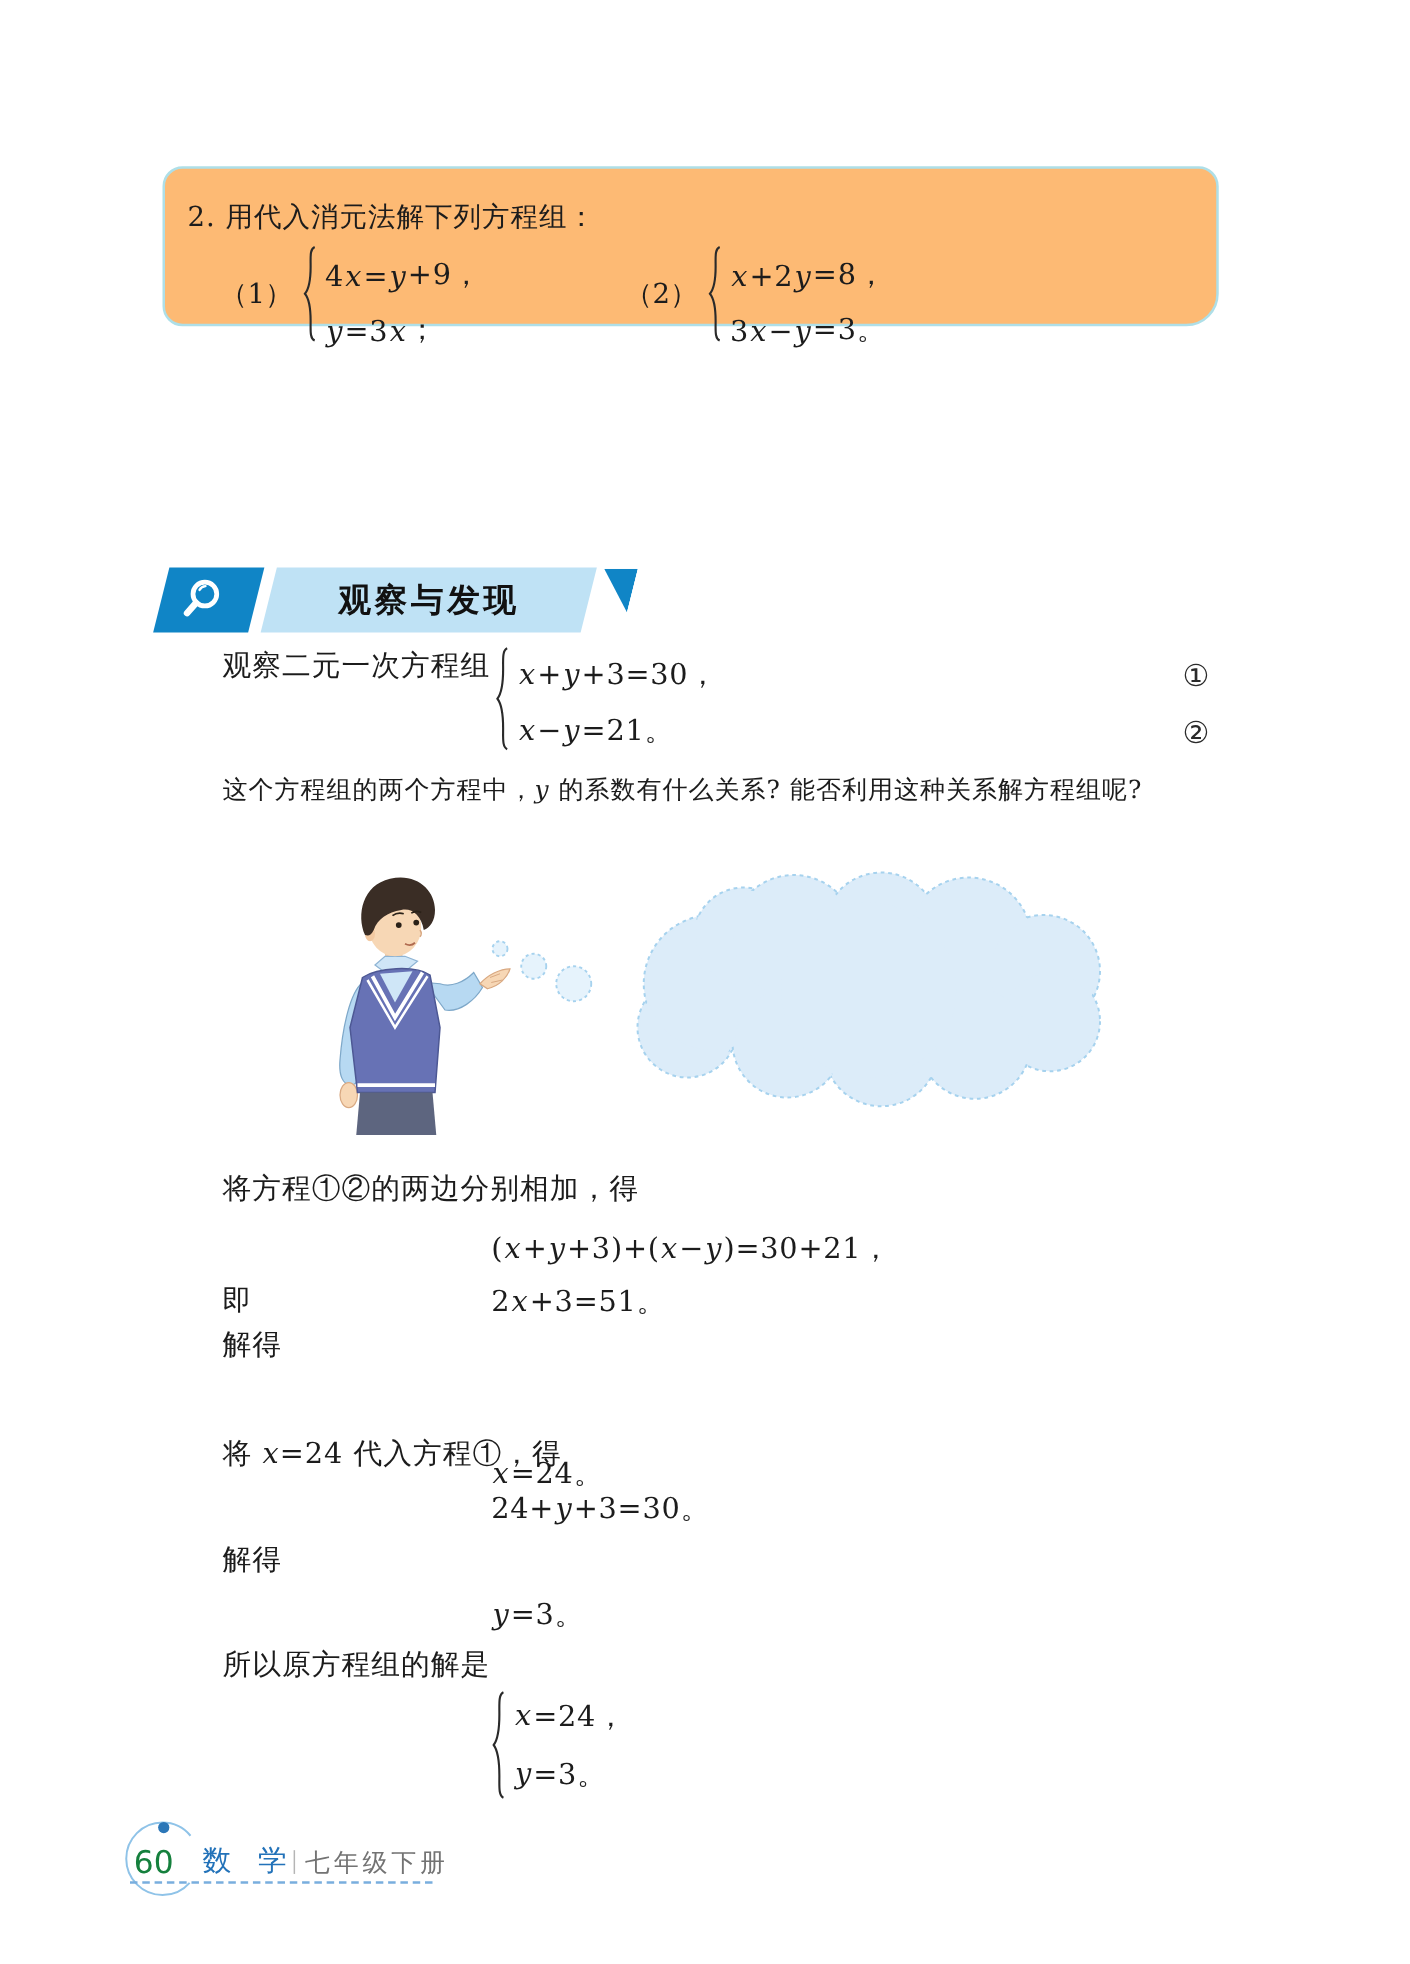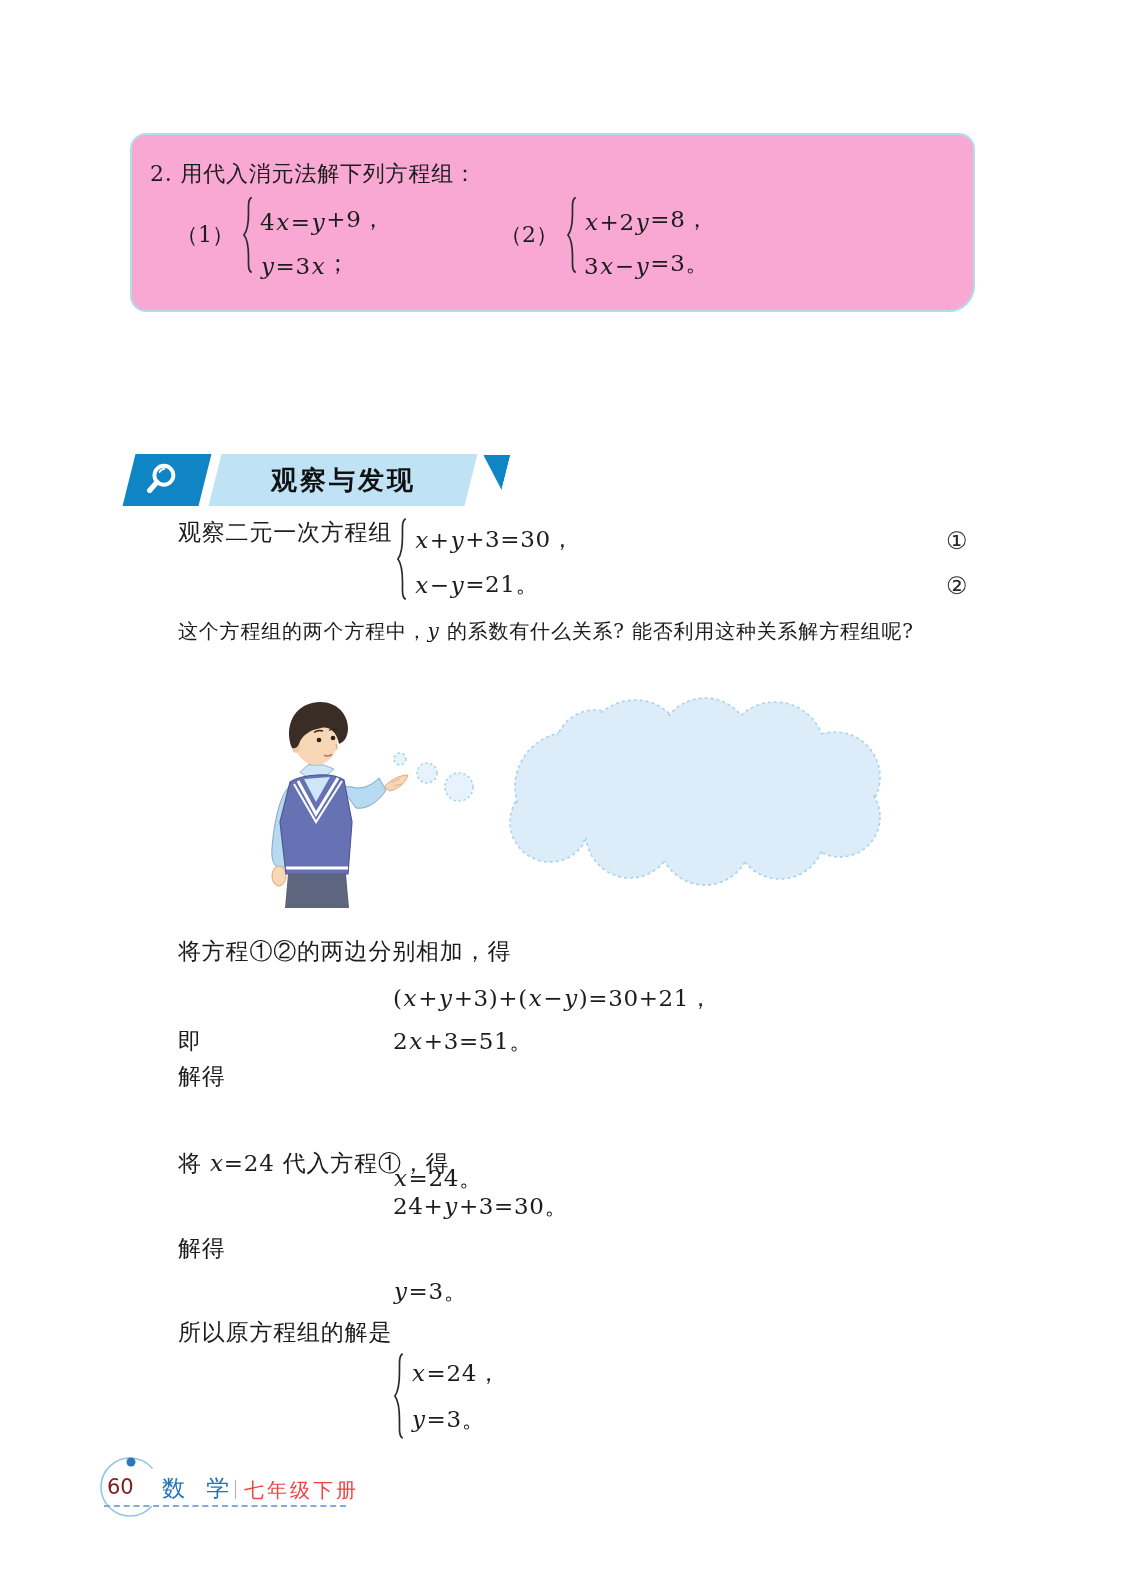--- a/index.html
+++ b/index.html
@@ -8,22 +8,22 @@
     position:relative; width:1128px; height:1571px; background:#ffffff;
     overflow:hidden; font-family:"DejaVu Serif","Liberation Serif",serif; color:#1c1c1c;
   }
   .abs { position:absolute; }
   .txt { font-size:23px; letter-spacing:0.8px; line-height:1.35; }
   .math { font-size:23px; letter-spacing:0.6px; white-space:nowrap; }
   .math i { font-style:italic; padding:0 1px; }
 
   
   .ex-box {
-    position:absolute; left:130px; top:133px; width:845px; height:179px;
-    border:2px solid #aedfe8; border-radius:16px 16px 26px 16px; background:#f9a8d4;
+    position:absolute; left:130px; top:133px; width:845px; height:128px;
+    border:2px solid #aedfe8; border-radius:16px 16px 26px 16px; background:#fdba74;
   }
   .ex-prompt { position:absolute; left:18px; top:24px; font-size:22px; letter-spacing:0.8px; }
   .sys { position:absolute; display:flex; align-items:center; }
   .sys-label { font-size:22px; margin-right:8px; }
   .brace { width:13px; flex:0 0 13px; margin-right:5px; }
   .sys-lines .math { height:44px; display:flex; align-items:flex-end; }
   .sys1 { left:44px; top:56px; }
   .sys2 { left:368px; top:56px; }
 
   
@@ -73,25 +73,25 @@
   .s9 { left:178px; top:1233px; }
   .s10 { left:393px; top:1276px; }
   .s11 { left:178px; top:1317px; }
   .final-sys { position:absolute; left:393px; top:1350px; display:flex; align-items:center; }
   .final-sys .sys-lines .math { height:46px; display:flex; align-items:center; }
   .brace-final { height:88px; }
 
   
   .footer-arc { position:absolute; left:94px; top:1450px; width:72px; height:72px; }
   .pg { position:absolute; left:107px; top:1475px; font-family:"DejaVu Sans","Liberation Sans",sans-serif;
-    font-size:21px; color:#7f1d1d; }
+    font-size:25px; color:#15803d; }
   .subj { position:absolute; left:162px; top:1473px; font-size:23px; font-weight:normal;
     color:#2272b9; letter-spacing:7px; }
   .divider { position:absolute; left:226px; top:1475px; font-size:19px; color:#b5b5b5; }
-  .vol { position:absolute; left:244px; top:1477px; font-size:20px; color:#ef4444; letter-spacing:3px; }
+  .vol { position:absolute; left:244px; top:1477px; font-size:20px; color:#737373; letter-spacing:3px; }
   .footer-dash { position:absolute; left:104px; top:1505px; width:242px; height:0;
     border-top:2px dashed #79aede; }
 </style>
 </head>
 <body>
 
 <div class="page">
 
   <div class="ex-box">
     <div class="ex-prompt">

